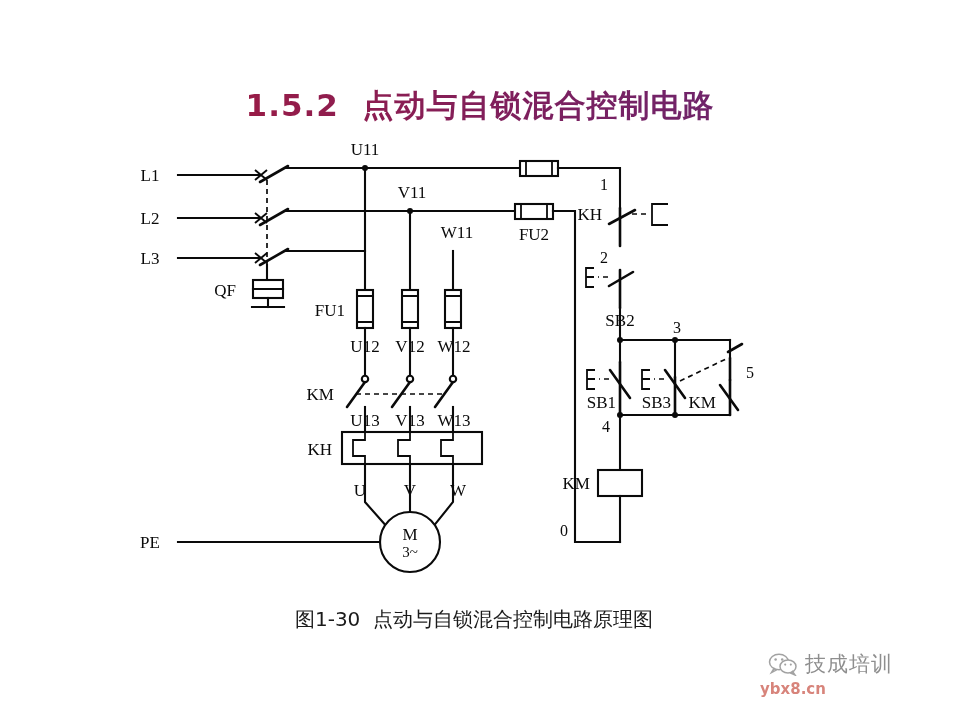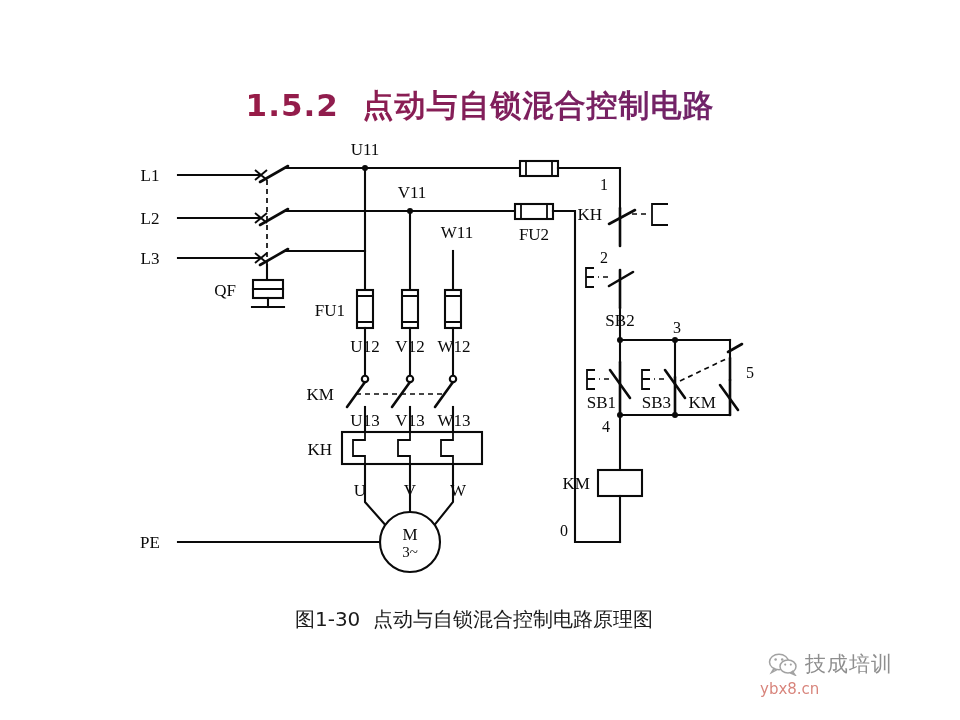--- a/index.html
+++ b/index.html
@@ -65,21 +65,21 @@
     font-size: 21px;
     color: #4a4a4a;
     letter-spacing: 1px;
     white-space: nowrap;
   }
   #wm-url {
     position: absolute;
     left: 0px; top: 36px;
     font-family: "DejaVu Sans", "Liberation Sans", sans-serif;
     font-size: 15px;
-    font-weight: normal;
+    font-weight: bold;
     color: #c0392b;
     letter-spacing: 0px;
     white-space: nowrap;
   }
   svg text { font-family: "Liberation Serif", "DejaVu Serif", serif; fill: #0a0a0a; }
   .lbl { font-size: 17px; }
   .lbl-sm { font-size: 15px; }
   .node { font-size: 16px; }
   .wire { stroke: #0a0a0a; stroke-width: 2.1; fill: none; stroke-linecap: square; }
   .wire-thin { stroke: #0a0a0a; stroke-width: 1.8; fill: none; }

